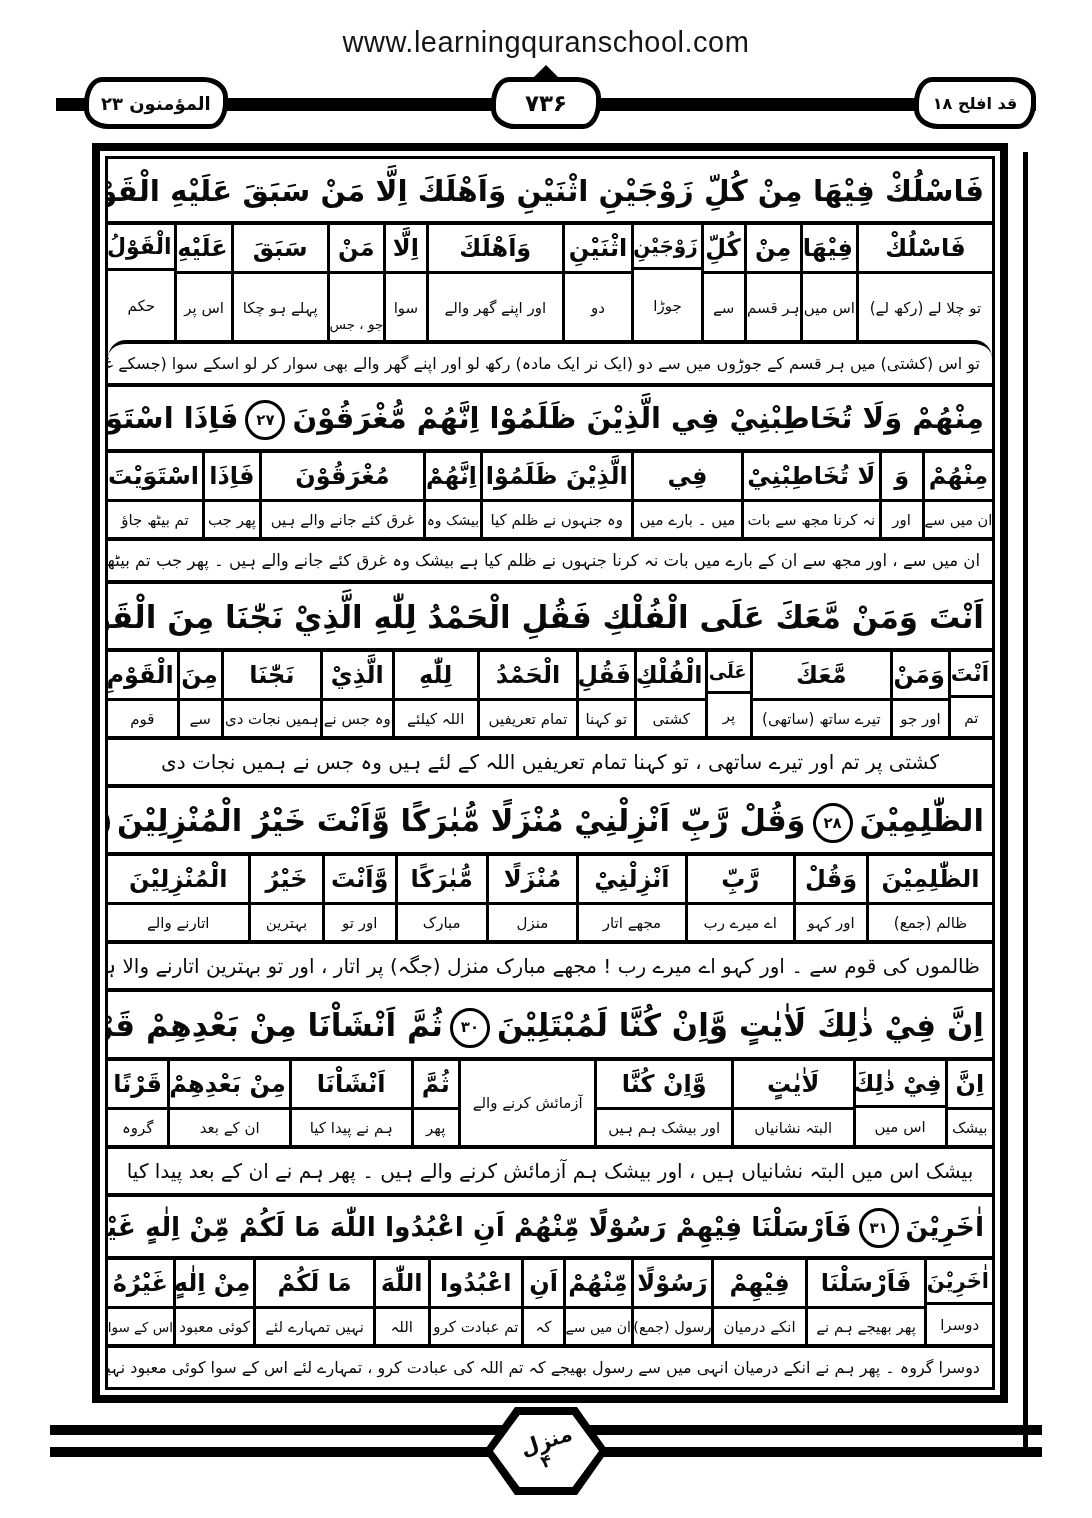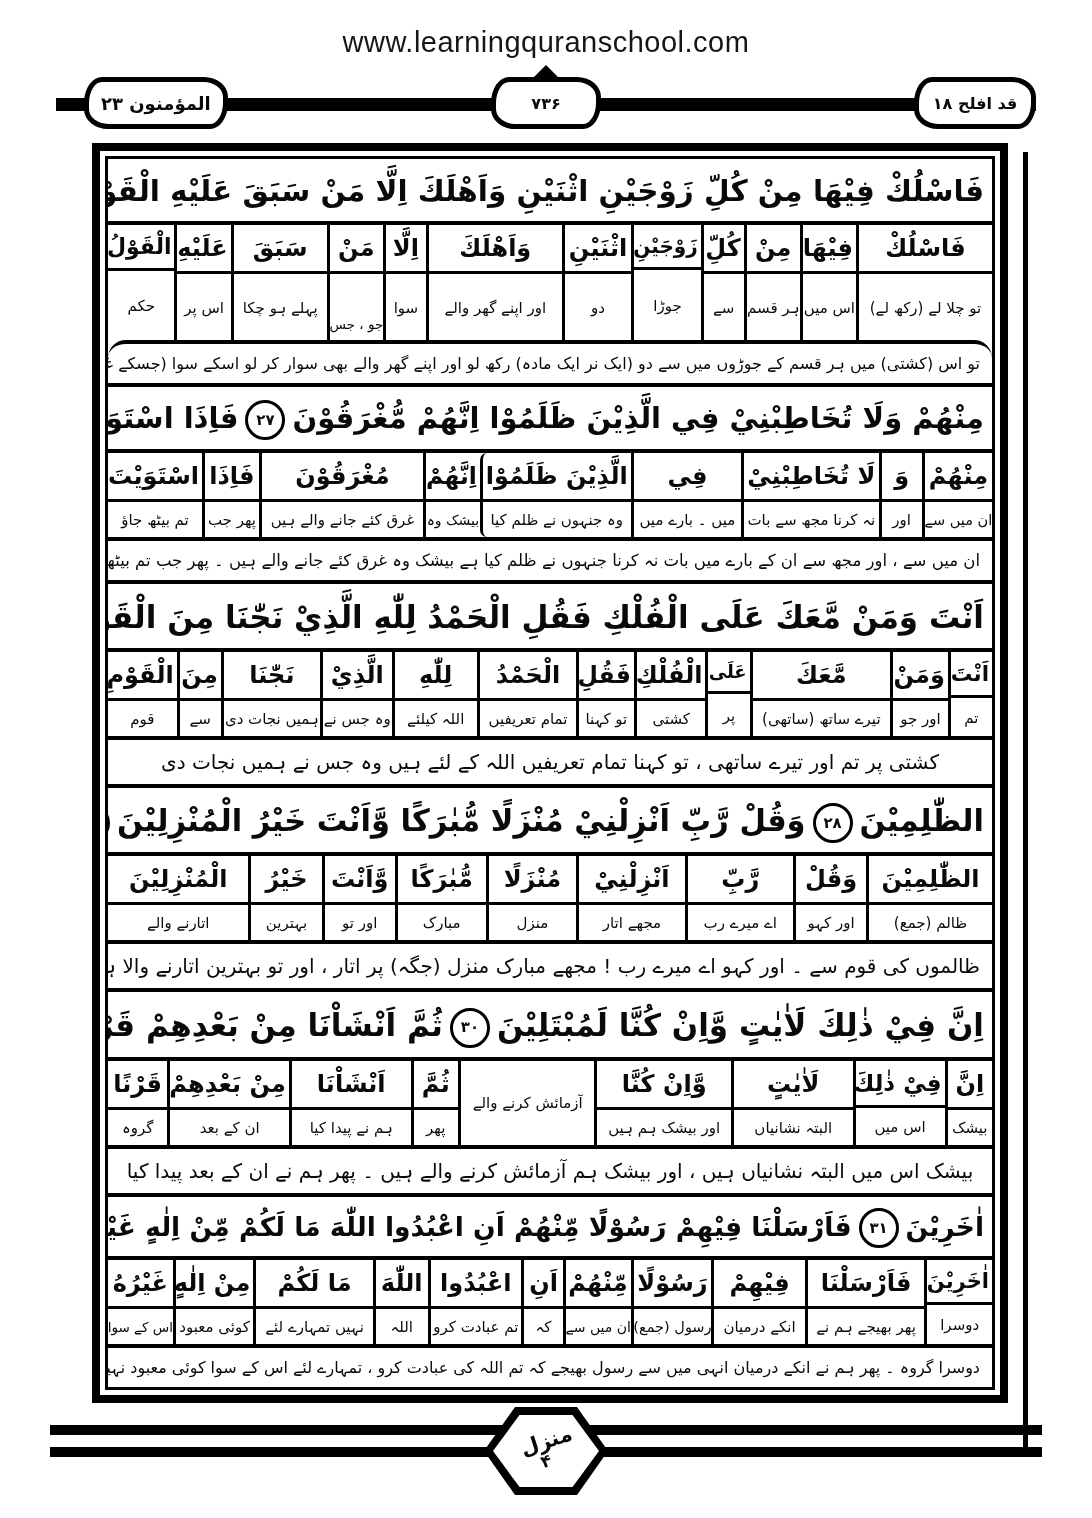--- a/index.html
+++ b/index.html
@@ -33,21 +33,21 @@
   }
   .cartouche{
     position:absolute;top:2px;height:52px;
     background:#fff;border:5px solid #000;
     border-radius:18px 24px 18px 24px / 26px 20px 26px 20px;
     display:flex;align-items:center;justify-content:center;
     padding:0 12px;box-sizing:border-box;
     font-weight:bold;direction:rtl;white-space:nowrap;
   }
   .cartouche.left{left:28px;min-width:122px;font-size:18px;}
-  .cartouche.center{left:50%;transform:translateX(-50%);min-width:110px;font-size:16px;}
+  .cartouche.center{left:50%;transform:translateX(-50%);min-width:110px;font-size:23px;}
   .cartouche.center::before{
     content:"";position:absolute;top:-17px;left:50%;transform:translateX(-50%);
     border-left:17px solid transparent;border-right:17px solid transparent;
     border-bottom:17px solid #000;
   }
   .cartouche.right{right:0;min-width:122px;font-size:16px;}
   
   .right-rail{position:absolute;top:152px;bottom:66px;right:36px;width:5px;background:#000;}
   
   .frame{
@@ -227,21 +227,21 @@
                 <div class="wur">اور</div>
               </div>
               <div class="wcol" style="flex-grow: 10;">
                 <div class="war">لَا تُخَاطِبْنِيْ</div>
                 <div class="wur">نہ کرنا مجھ سے بات</div>
               </div>
               <div class="wcol" style="flex-grow: 8;">
                 <div class="war">فِي</div>
                 <div class="wur">میں ۔ بارے میں</div>
               </div>
-              <div class="wcol" style="flex-grow: 11; border-radius: 7px;">
+              <div class="wcol" style="flex-grow: 11;">
                 <div class="war">الَّذِيْنَ ظَلَمُوْا</div>
                 <div class="wur">وہ جنہوں نے ظلم کیا</div>
               </div>
               <div class="wcol" style="flex-grow: 4;">
                 <div class="war" style="font-size: 23.5px;">اِنَّهُمْ</div>
                 <div class="wur" style="font-size: 14px;">بیشک وہ</div>
               </div>
               <div class="wcol" style="flex-grow: 12;">
                 <div class="war">مُغْرَقُوْنَ</div>
                 <div class="wur">غرق کئے جانے والے ہیں</div>

